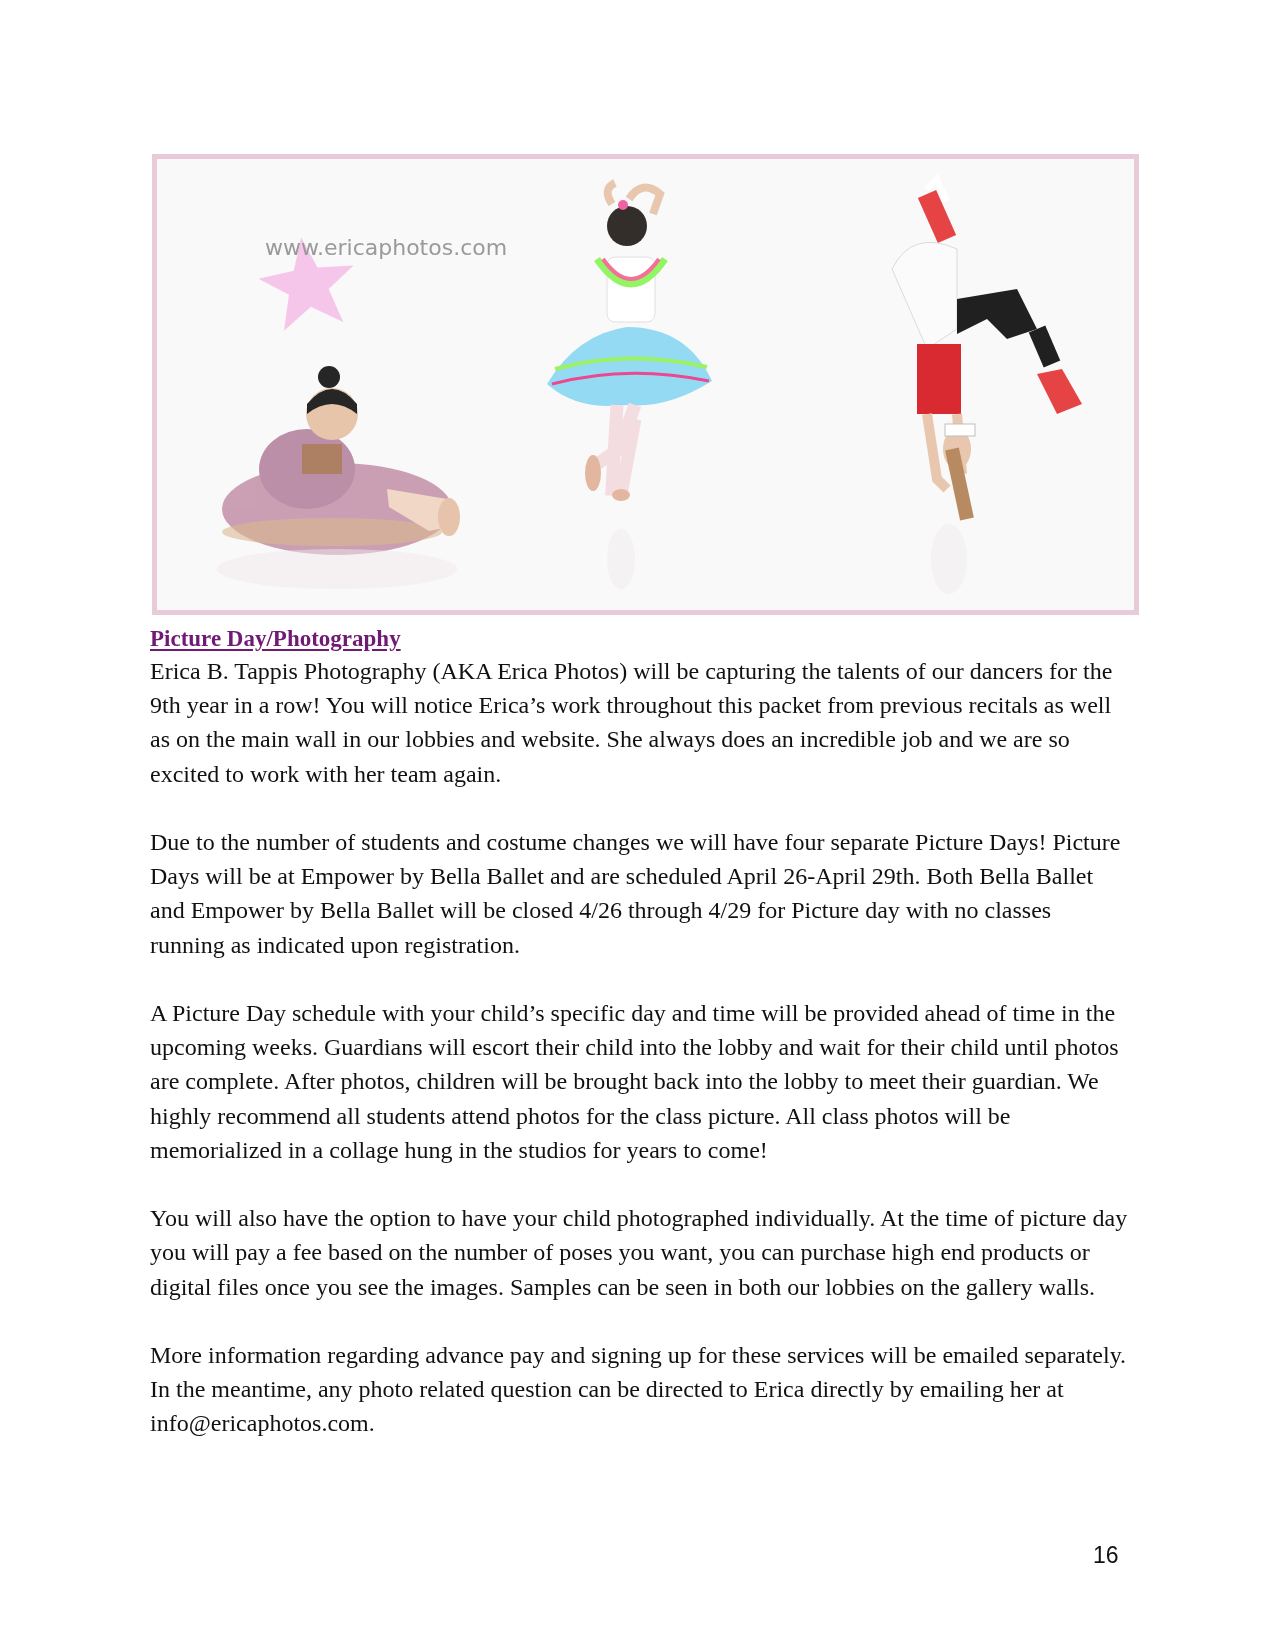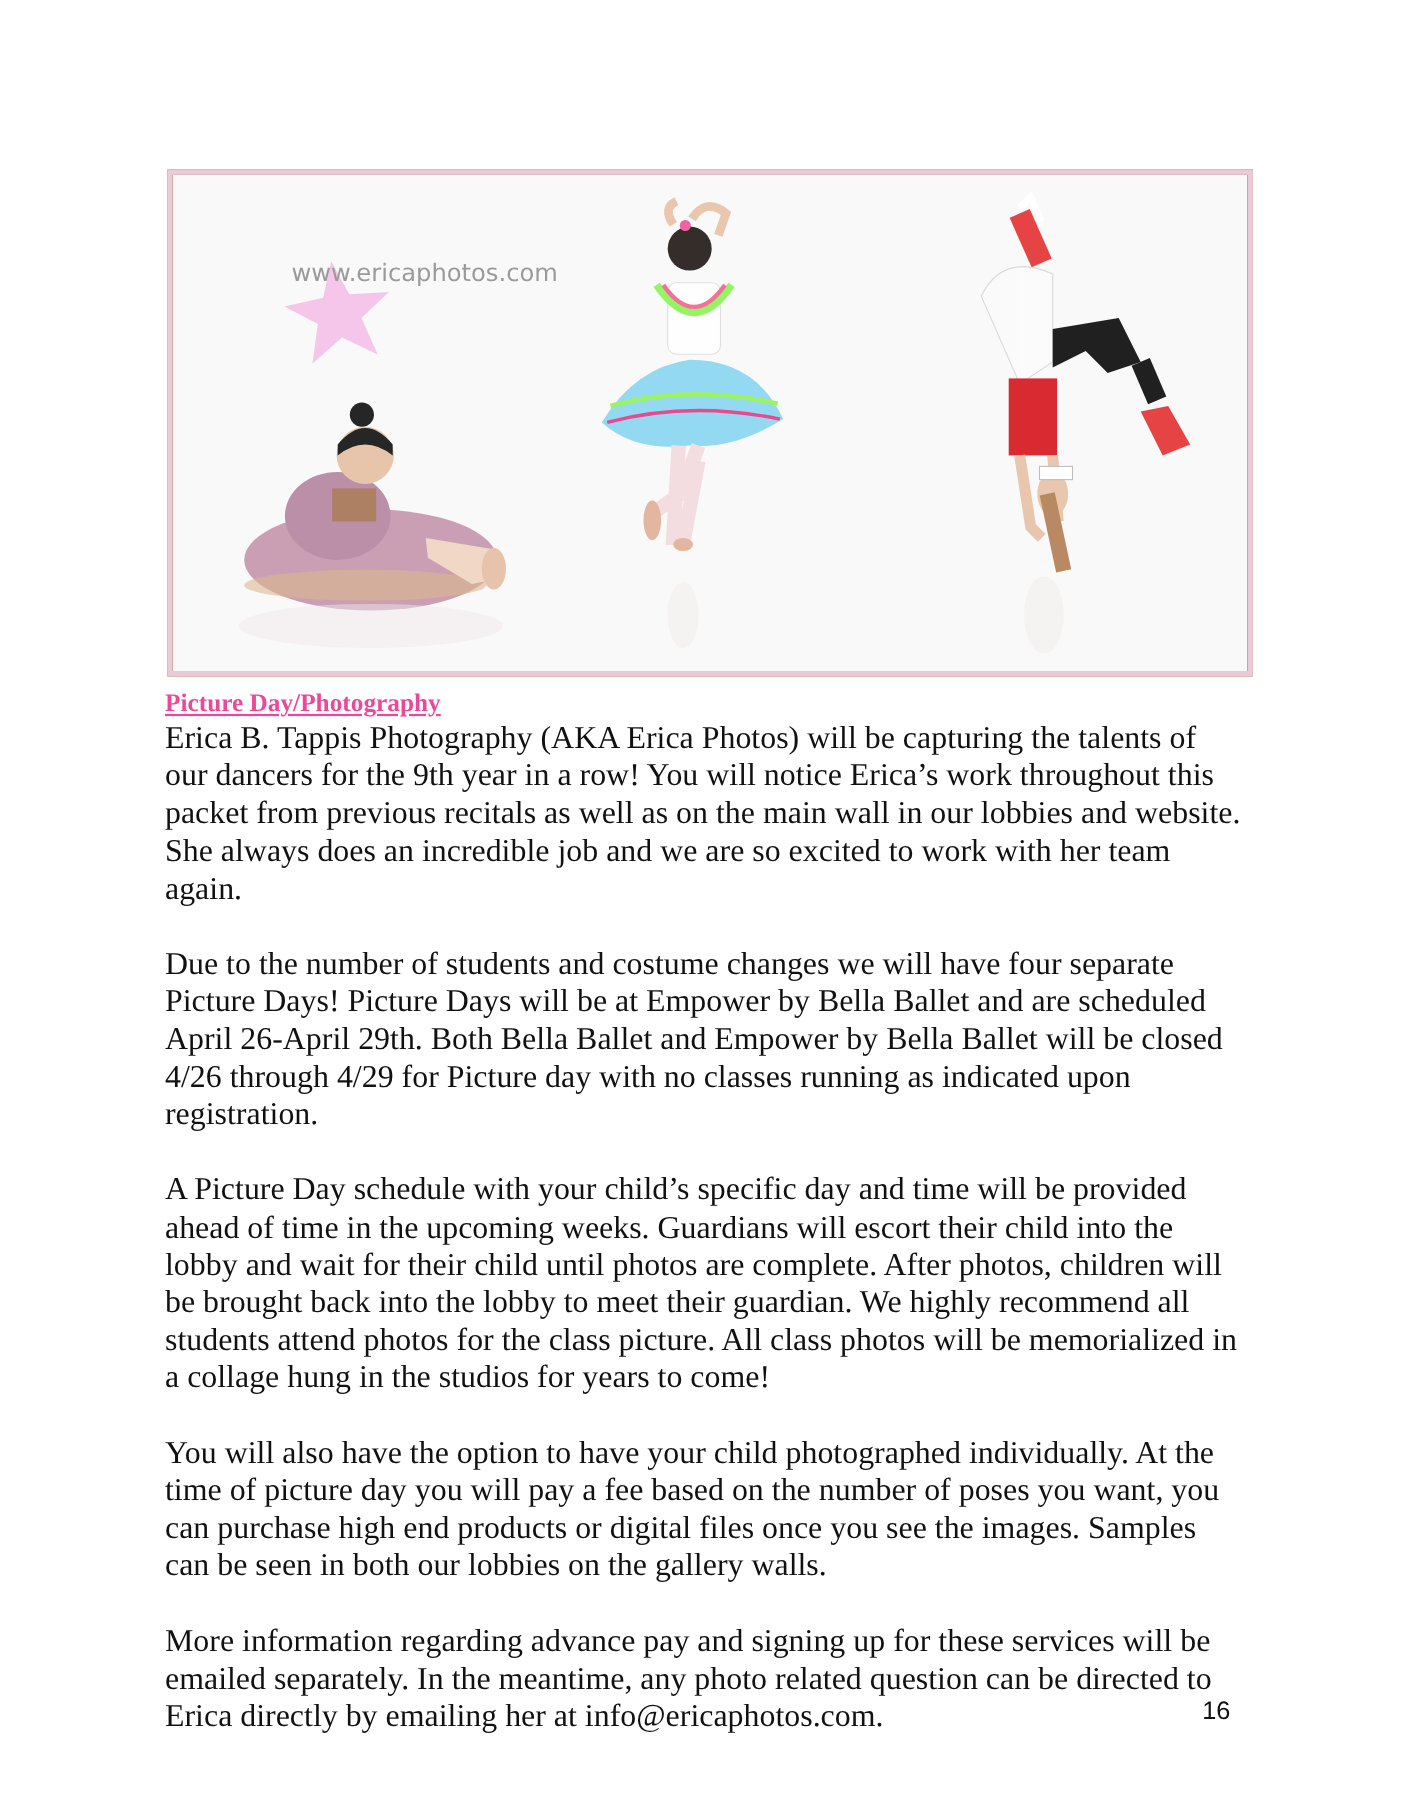--- a/index.html
+++ b/index.html
@@ -5,33 +5,33 @@
     html, body { margin: 0; padding: 0; background: #ffffff; }
     body {
       width: 1275px; height: 1650px; position: relative; overflow: hidden;
       font-family: "Liberation Serif", "DejaVu Serif", serif;
       color: #111111;
     }
     .photo-frame {
       position: absolute; left: 152px; top: 154px;
       width: 977px; height: 451px;
       border: 5px solid #e9cad8;
-      background: #a16207;
+      background: #84cc16;
       overflow: hidden;
     }
     .photo-frame svg { display: block; width: 100%; height: 100%; }
     .content {
       position: absolute; left: 150px; top: 624px; width: 980px;
     }
     .heading {
-      font-weight: bold; font-size: 23px; color: #ec4899;
+      font-weight: bold; font-size: 23px; color: #701a75;
       text-decoration: underline; text-underline-offset: 3px;
       line-height: 30px; margin: 0;
     }
-    .para { margin: 0; font-size: 29px; line-height: 34.2px; font-family: Liberation Serif, serif; }
+    .para { margin: 0; font-size: 24px; line-height: 34.2px; font-family: Liberation Serif, serif; }
     .gap { height: 34.2px; }
     .page-number {
       position: absolute; left: 1093px; top: 1542px;
       font-family: "Liberation Sans", "DejaVu Sans", sans-serif;
       font-size: 23px; color: #111;
     }
   </style>
 </head>
 <body>
 

